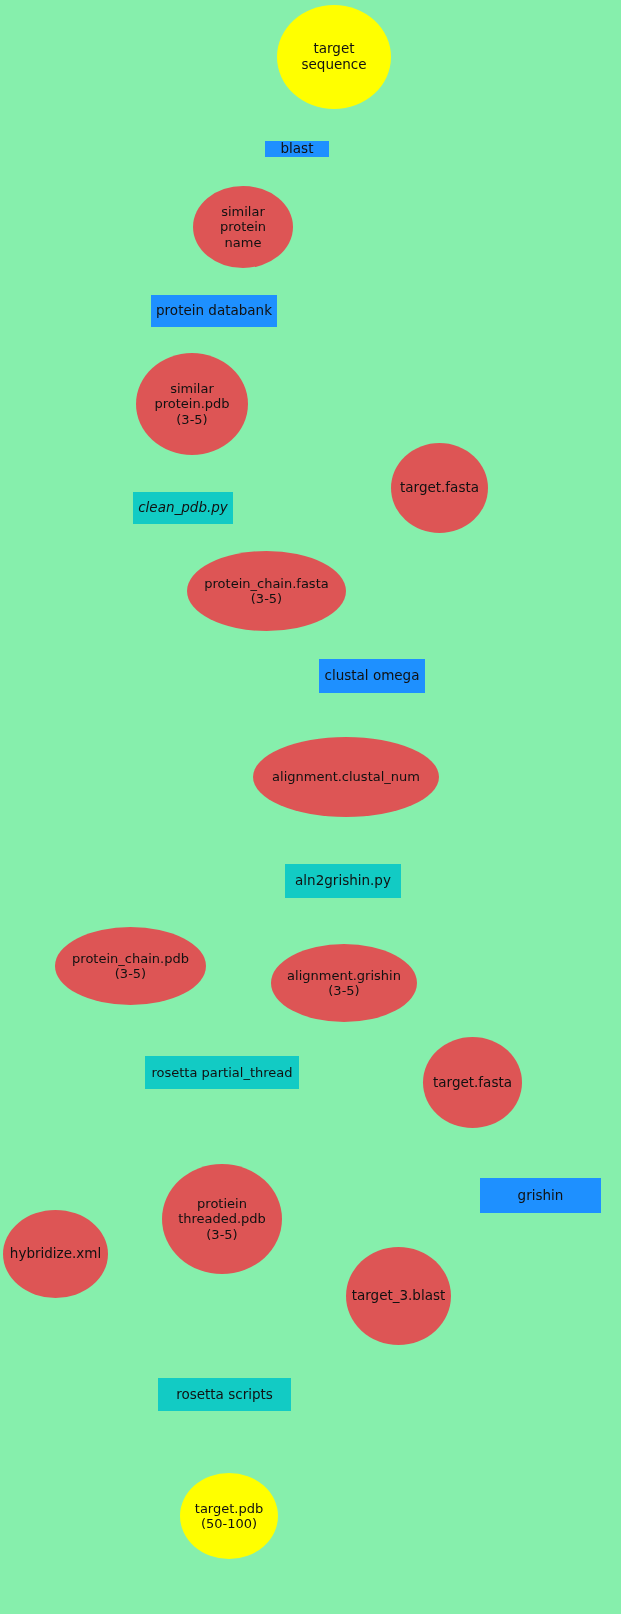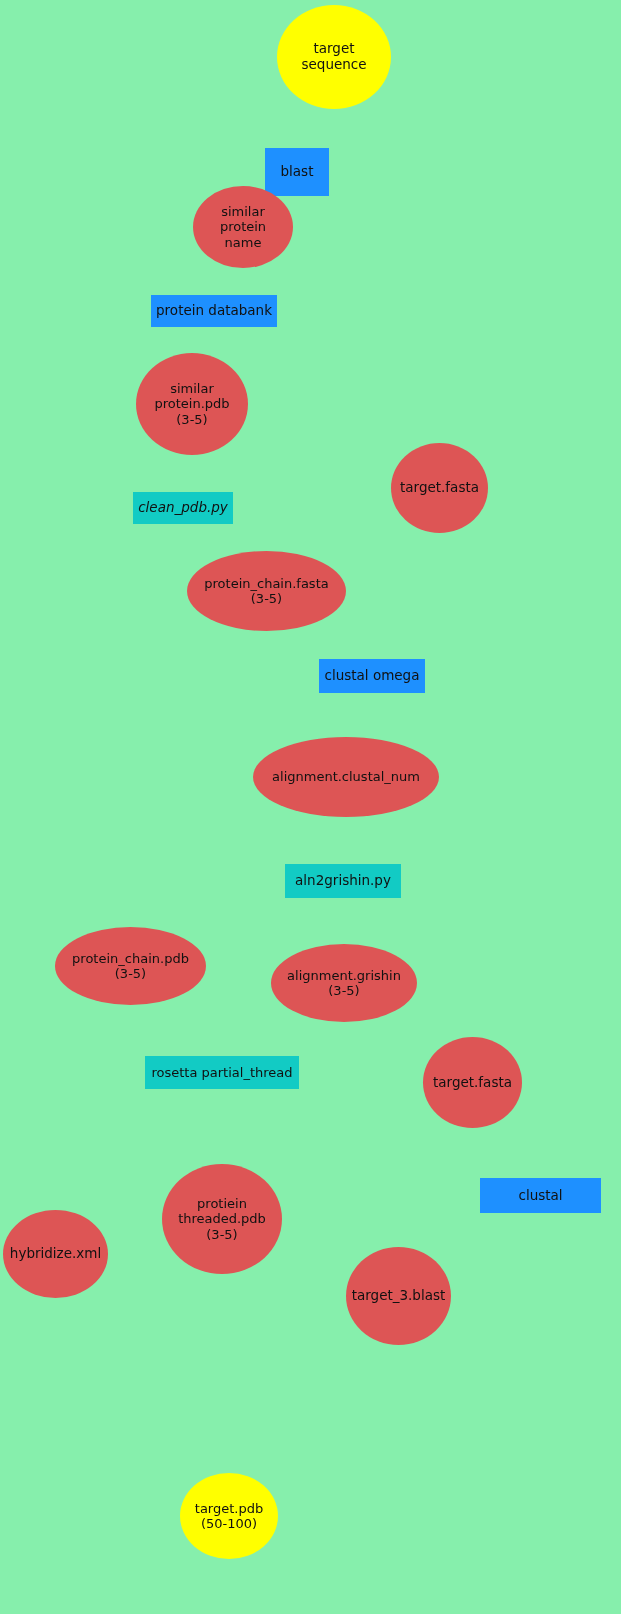--- a/index.html
+++ b/index.html
@@ -45,42 +45,43 @@
 
   .fs13 { font-size: 13px; }
   .fs135 { font-size: 13.5px; }
 </style>
 </head>
 <body>
 
 <div id="canvas">
     <div class="node ellipse c-yellow fs135" style="left: 277px; top: 5px; width: 114px; height: 104px; background: rgb(255, 255, 0); color: rgb(17, 17, 17);"><span class="lbl">target
 sequence</span></div>
-    <div class="node rect c-blue fs135" style="left: 265px; top: 148px; width: 64px; height: 48px; background: rgb(30, 144, 255); color: rgb(17, 17, 17);"><span class="lbl">blast</span></div>
+    <div class="node rect c-blue fs135" style="left: 265px; top: 141px; width: 64px; height: 16px; background: rgb(30, 144, 255); color: rgb(17, 17, 17);"><span class="lbl">blast</span></div>
     <div class="node ellipse c-red fs13" style="left: 193px; top: 186px; width: 100px; height: 82px; background: rgb(221, 85, 85); color: rgb(17, 17, 17);"><span class="lbl">similar
 protein
 name</span></div>
     <div class="node rect c-blue fs135" style="left: 151px; top: 295px; width: 126px; height: 32px; background: rgb(30, 144, 255); color: rgb(17, 17, 17);"><span class="lbl">protein databank</span></div>
     <div class="node ellipse c-red fs13" style="left: 136px; top: 353px; width: 112px; height: 102px; background: rgb(221, 85, 85); color: rgb(17, 17, 17);"><span class="lbl">similar
 protein.pdb
 (3-5)</span></div>
     <div class="node ellipse c-red fs135" style="left: 391px; top: 443px; width: 97px; height: 90px; background: rgb(221, 85, 85); color: rgb(17, 17, 17);"><span class="lbl">target.fasta</span></div>
     <div class="node rect c-teal fs135" style="left: 133px; top: 492px; width: 100px; height: 32px; background: rgb(18, 203, 196); color: rgb(17, 17, 17); font-style: italic;"><span class="lbl">clean_pdb.py</span></div>
     <div class="node ellipse c-red fs13" style="left: 187px; top: 551px; width: 159px; height: 80px; background: rgb(221, 85, 85); color: rgb(17, 17, 17);"><span class="lbl">protein_chain.fasta
 (3-5)</span></div>
     <div class="node rect c-blue fs135" style="left: 319px; top: 659px; width: 106px; height: 34px; background: rgb(30, 144, 255); color: rgb(17, 17, 17);"><span class="lbl">clustal omega</span></div>
     <div class="node ellipse c-red fs13" style="left: 253px; top: 737px; width: 186px; height: 80px; background: rgb(221, 85, 85); color: rgb(17, 17, 17);"><span class="lbl">alignment.clustal_num</span></div>
     <div class="node rect c-teal fs135" style="left: 285px; top: 864px; width: 116px; height: 34px; background: rgb(18, 203, 196); color: rgb(17, 17, 17);"><span class="lbl">aln2grishin.py</span></div>
     <div class="node ellipse c-red fs13" style="left: 55px; top: 927px; width: 151px; height: 78px; background: rgb(221, 85, 85); color: rgb(17, 17, 17);"><span class="lbl">protein_chain.pdb
 (3-5)</span></div>
     <div class="node ellipse c-red fs13" style="left: 271px; top: 944px; width: 146px; height: 78px; background: rgb(221, 85, 85); color: rgb(17, 17, 17);"><span class="lbl">alignment.grishin
 (3-5)</span></div>
     <div class="node rect c-teal fs13" style="left: 145px; top: 1056px; width: 154px; height: 33px; background: rgb(18, 203, 196); color: rgb(17, 17, 17);"><span class="lbl">rosetta partial_thread</span></div>
     <div class="node ellipse c-red fs135" style="left: 423px; top: 1037px; width: 99px; height: 91px; background: rgb(221, 85, 85); color: rgb(17, 17, 17);"><span class="lbl">target.fasta</span></div>
-    <div class="node rect c-blue fs135" style="left: 480px; top: 1178px; width: 121px; height: 35px; background: rgb(30, 144, 255); color: rgb(17, 17, 17);"><span class="lbl">clustal</span></div>
+    <div class="node rect c-blue fs135" style="left: 480px; top: 1178px; width: 121px; height: 35px; background: rgb(30, 144, 255); color: rgb(17, 17, 17);"><span class="lbl">grishin</span></div>
     <div class="node ellipse c-red fs13" style="left: 162px; top: 1164px; width: 120px; height: 110px; background: rgb(221, 85, 85); color: rgb(17, 17, 17);"><span class="lbl">protiein
 threaded.pdb
 (3-5)</span></div>
     <div class="node ellipse c-red fs135" style="left: 3px; top: 1210px; width: 105px; height: 88px; background: rgb(221, 85, 85); color: rgb(17, 17, 17);"><span class="lbl">hybridize.xml</span></div>
     <div class="node ellipse c-red fs135" style="left: 346px; top: 1247px; width: 105px; height: 98px; background: rgb(221, 85, 85); color: rgb(17, 17, 17);"><span class="lbl">target_3.blast</span></div>
+    <div class="node rect c-teal fs135" style="left: 158px; top: 1378px; width: 133px; height: 33px; background: rgb(18, 203, 196); color: rgb(17, 17, 17);"><span class="lbl">rosetta scripts</span></div>
     <div class="node ellipse c-yellow fs13" style="left: 180px; top: 1473px; width: 98px; height: 86px; background: rgb(255, 255, 0); color: rgb(17, 17, 17);"><span class="lbl">target.pdb
 (50-100)</span></div>
   </div>
 
 </body></html>

